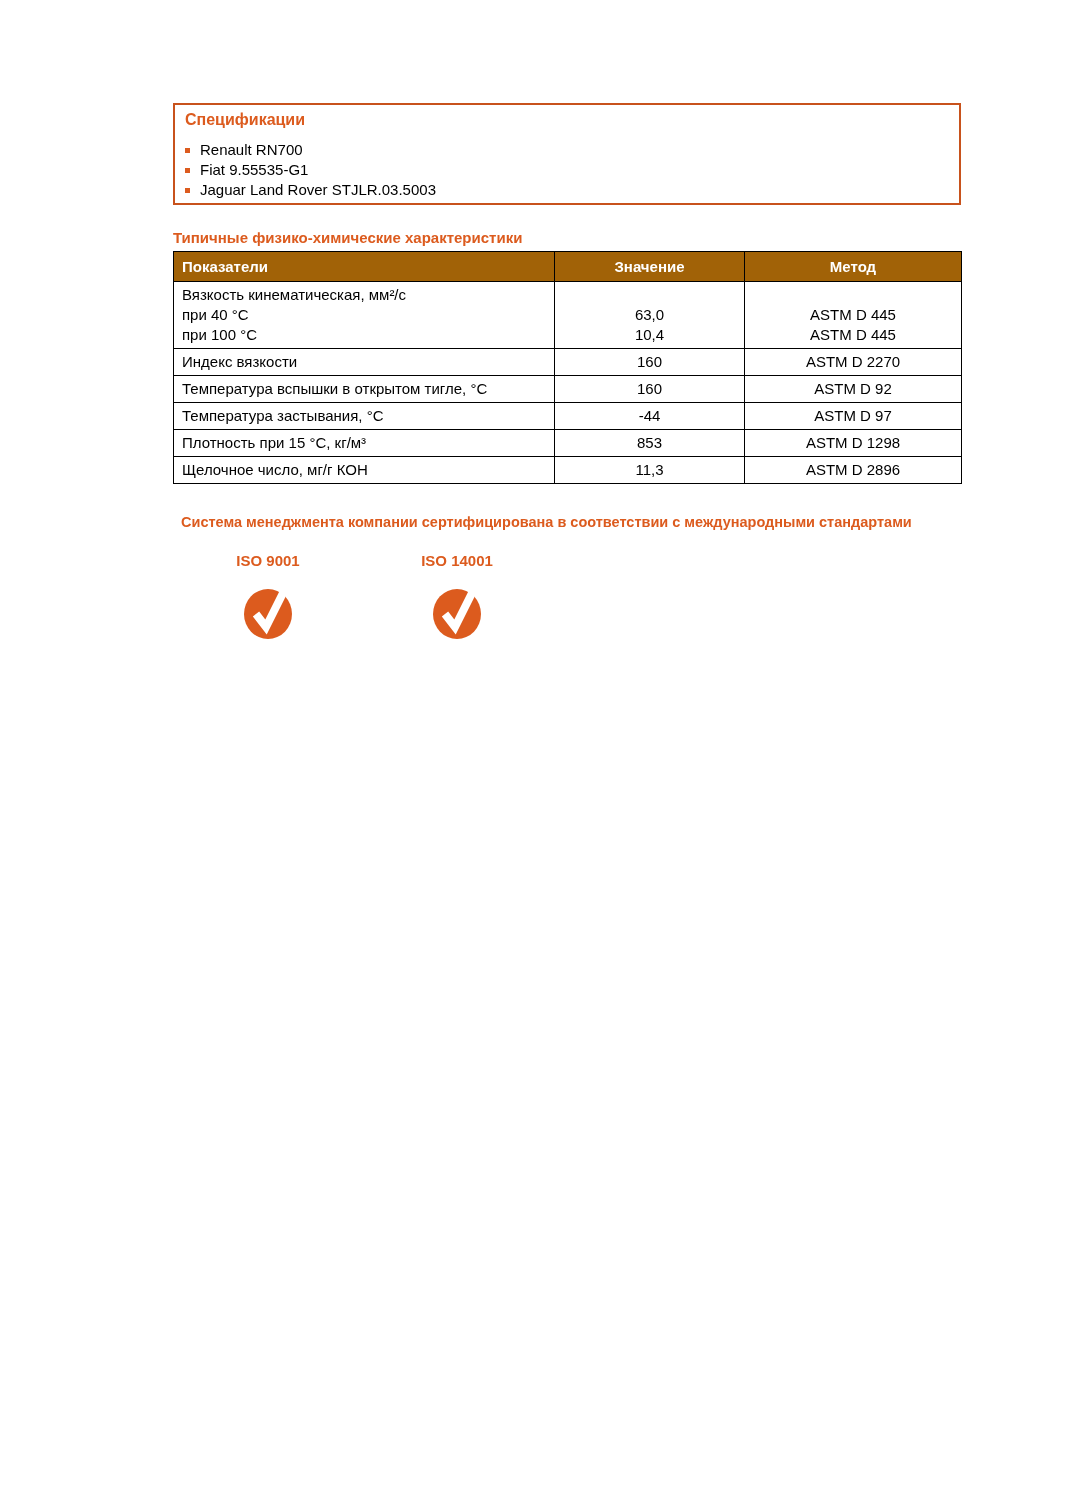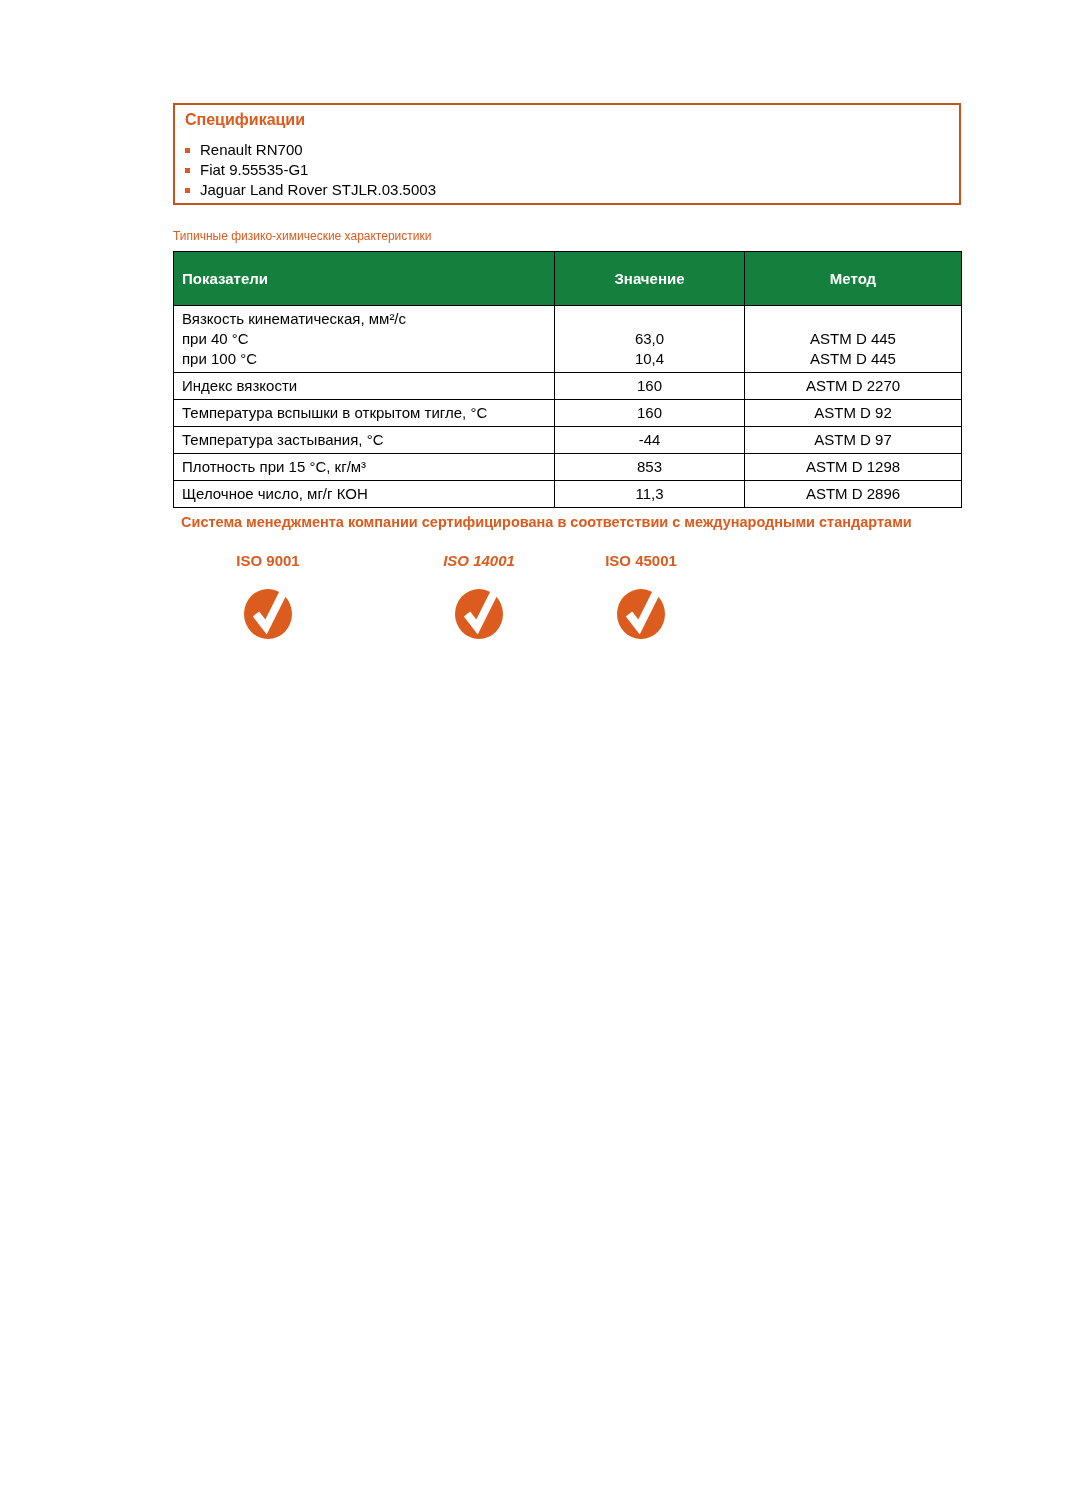--- a/index.html
+++ b/index.html
@@ -43,47 +43,47 @@
     left: 0; top: 8px;
     width: 5px; height: 5px;
     background: #dc5b1e;
   }
 
   
   .char-title {
     position: absolute;
     left: 152px; top: 229px;
     margin: 0;
-    font-size: 12px;
-    font-weight: normal;
+    font-size: 15px;
+    font-weight: bold;
     color: #dc5b1e;
   }
 
   
   .char-table {
     position: absolute;
     left: 152px; top: 251px;
     width: 788px;
     border-collapse: collapse;
     table-layout: fixed;
     font-size: 15px;
   }
   .char-table col.c1 { width: 381px; }
   .char-table col.c2 { width: 190px; }
   .char-table col.c3 { width: 217px; }
   .char-table th, .char-table td {
     border: 1px solid #000000;
     box-sizing: border-box;
   }
   .char-table th {
-    background: #15803d;
+    background: #a16207;
     color: #ffffff;
     font-weight: bold;
     height: 26px;
-    padding: 18px 8px;
+    padding: 6px 8px;
     text-align: center;
   }
   .char-table th.left { text-align: left; }
   .char-table td {
     padding: 3px 8px;
     line-height: 20px;
     text-align: center;
     vertical-align: top;
   }
   .char-table td.left { text-align: left; }
@@ -99,21 +99,21 @@
     color: #dc5b1e;
     white-space: nowrap;
   }
   .iso-col {
     position: absolute;
     top: 552px;
     width: 110px;
     text-align: center;
   }
   .iso-col.c0 { left: 192px; }
-  .iso-col.c1 { left: 403px; font-style: italic; }
+  .iso-col.c1 { left: 381px; }
   .iso-col.c2 { left: 565px; }
   .iso-label {
     font-size: 15px;
     font-weight: bold;
     color: #dc5b1e;
     line-height: 18px;
     margin-bottom: 14px;
   }
   .check-icon { display: inline-block; }
 </style>
@@ -212,21 +212,14 @@
       <path d="M13 30 L23 43 L41 7" stroke="#ffffff" stroke-width="8" fill="none"></path>
     </svg>
   </div>
   <div class="iso-col c1">
     <div class="iso-label">ISO 14001</div>
     <svg class="check-icon" width="50" height="56" viewBox="0 0 50 56">
       <ellipse cx="25" cy="30" rx="24" ry="25" fill="#dc5b1e"></ellipse>
       <path d="M13 30 L23 43 L41 7" stroke="#ffffff" stroke-width="8" fill="none"></path>
     </svg>
   </div>
-  <div class="iso-col c2">
-    <div class="iso-label">ISO 45001</div>
-    <svg class="check-icon" width="50" height="56" viewBox="0 0 50 56">
-      <ellipse cx="25" cy="30" rx="24" ry="25" fill="#dc5b1e"></ellipse>
-      <path d="M13 30 L23 43 L41 7" stroke="#ffffff" stroke-width="8" fill="none"></path>
-    </svg>
-  </div>
 
 </div>
 
 </body></html>

